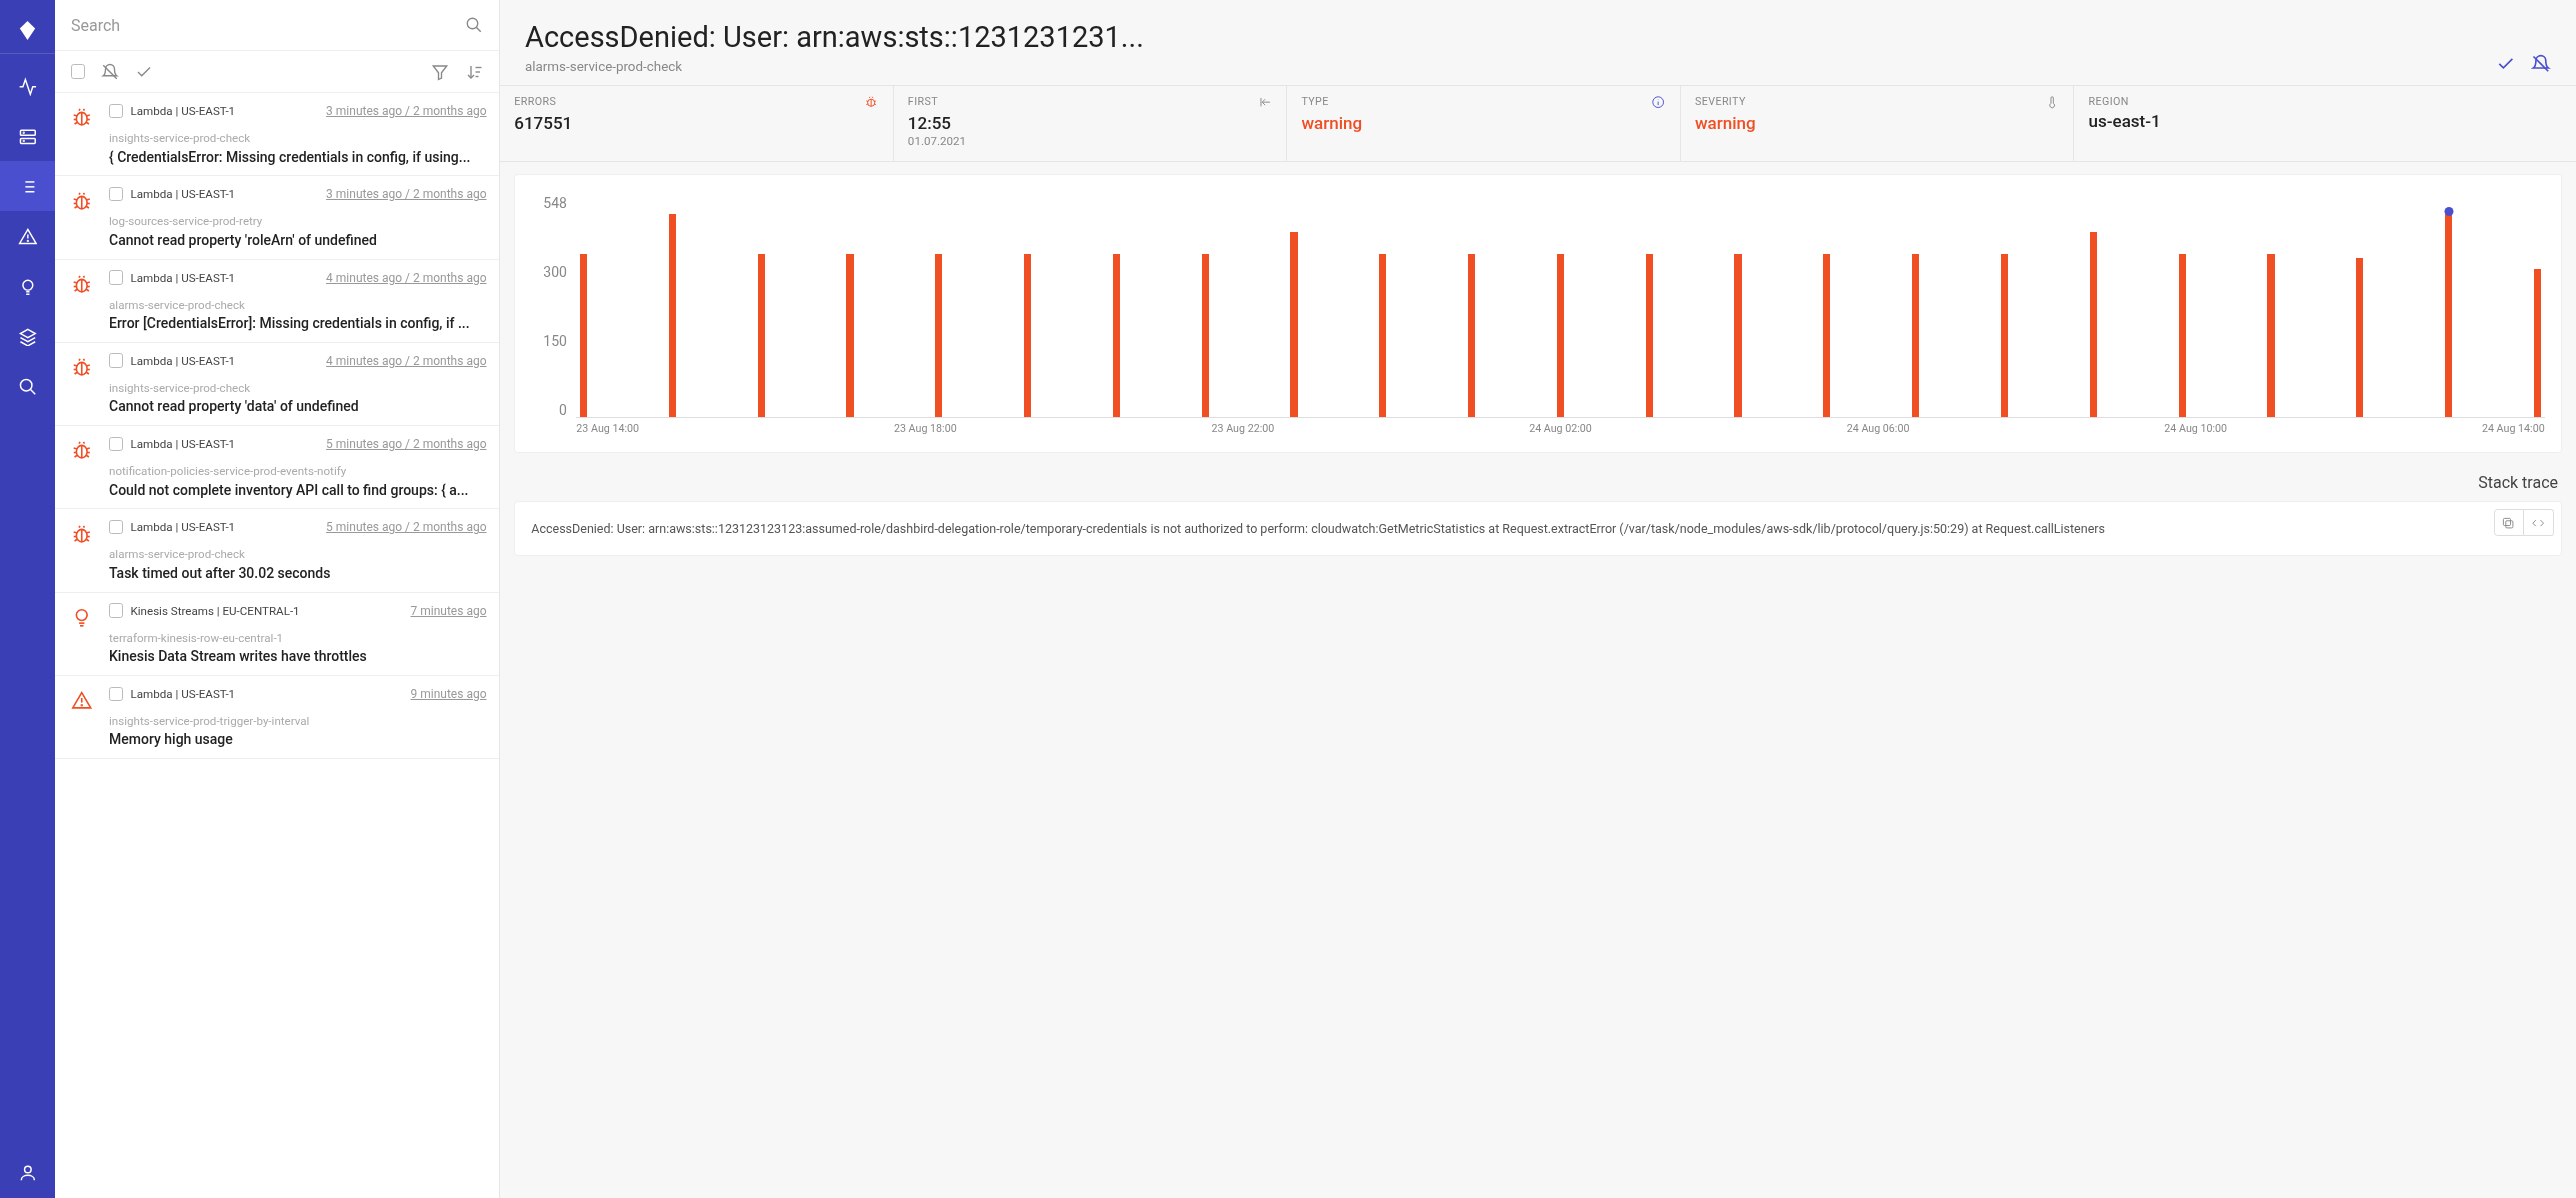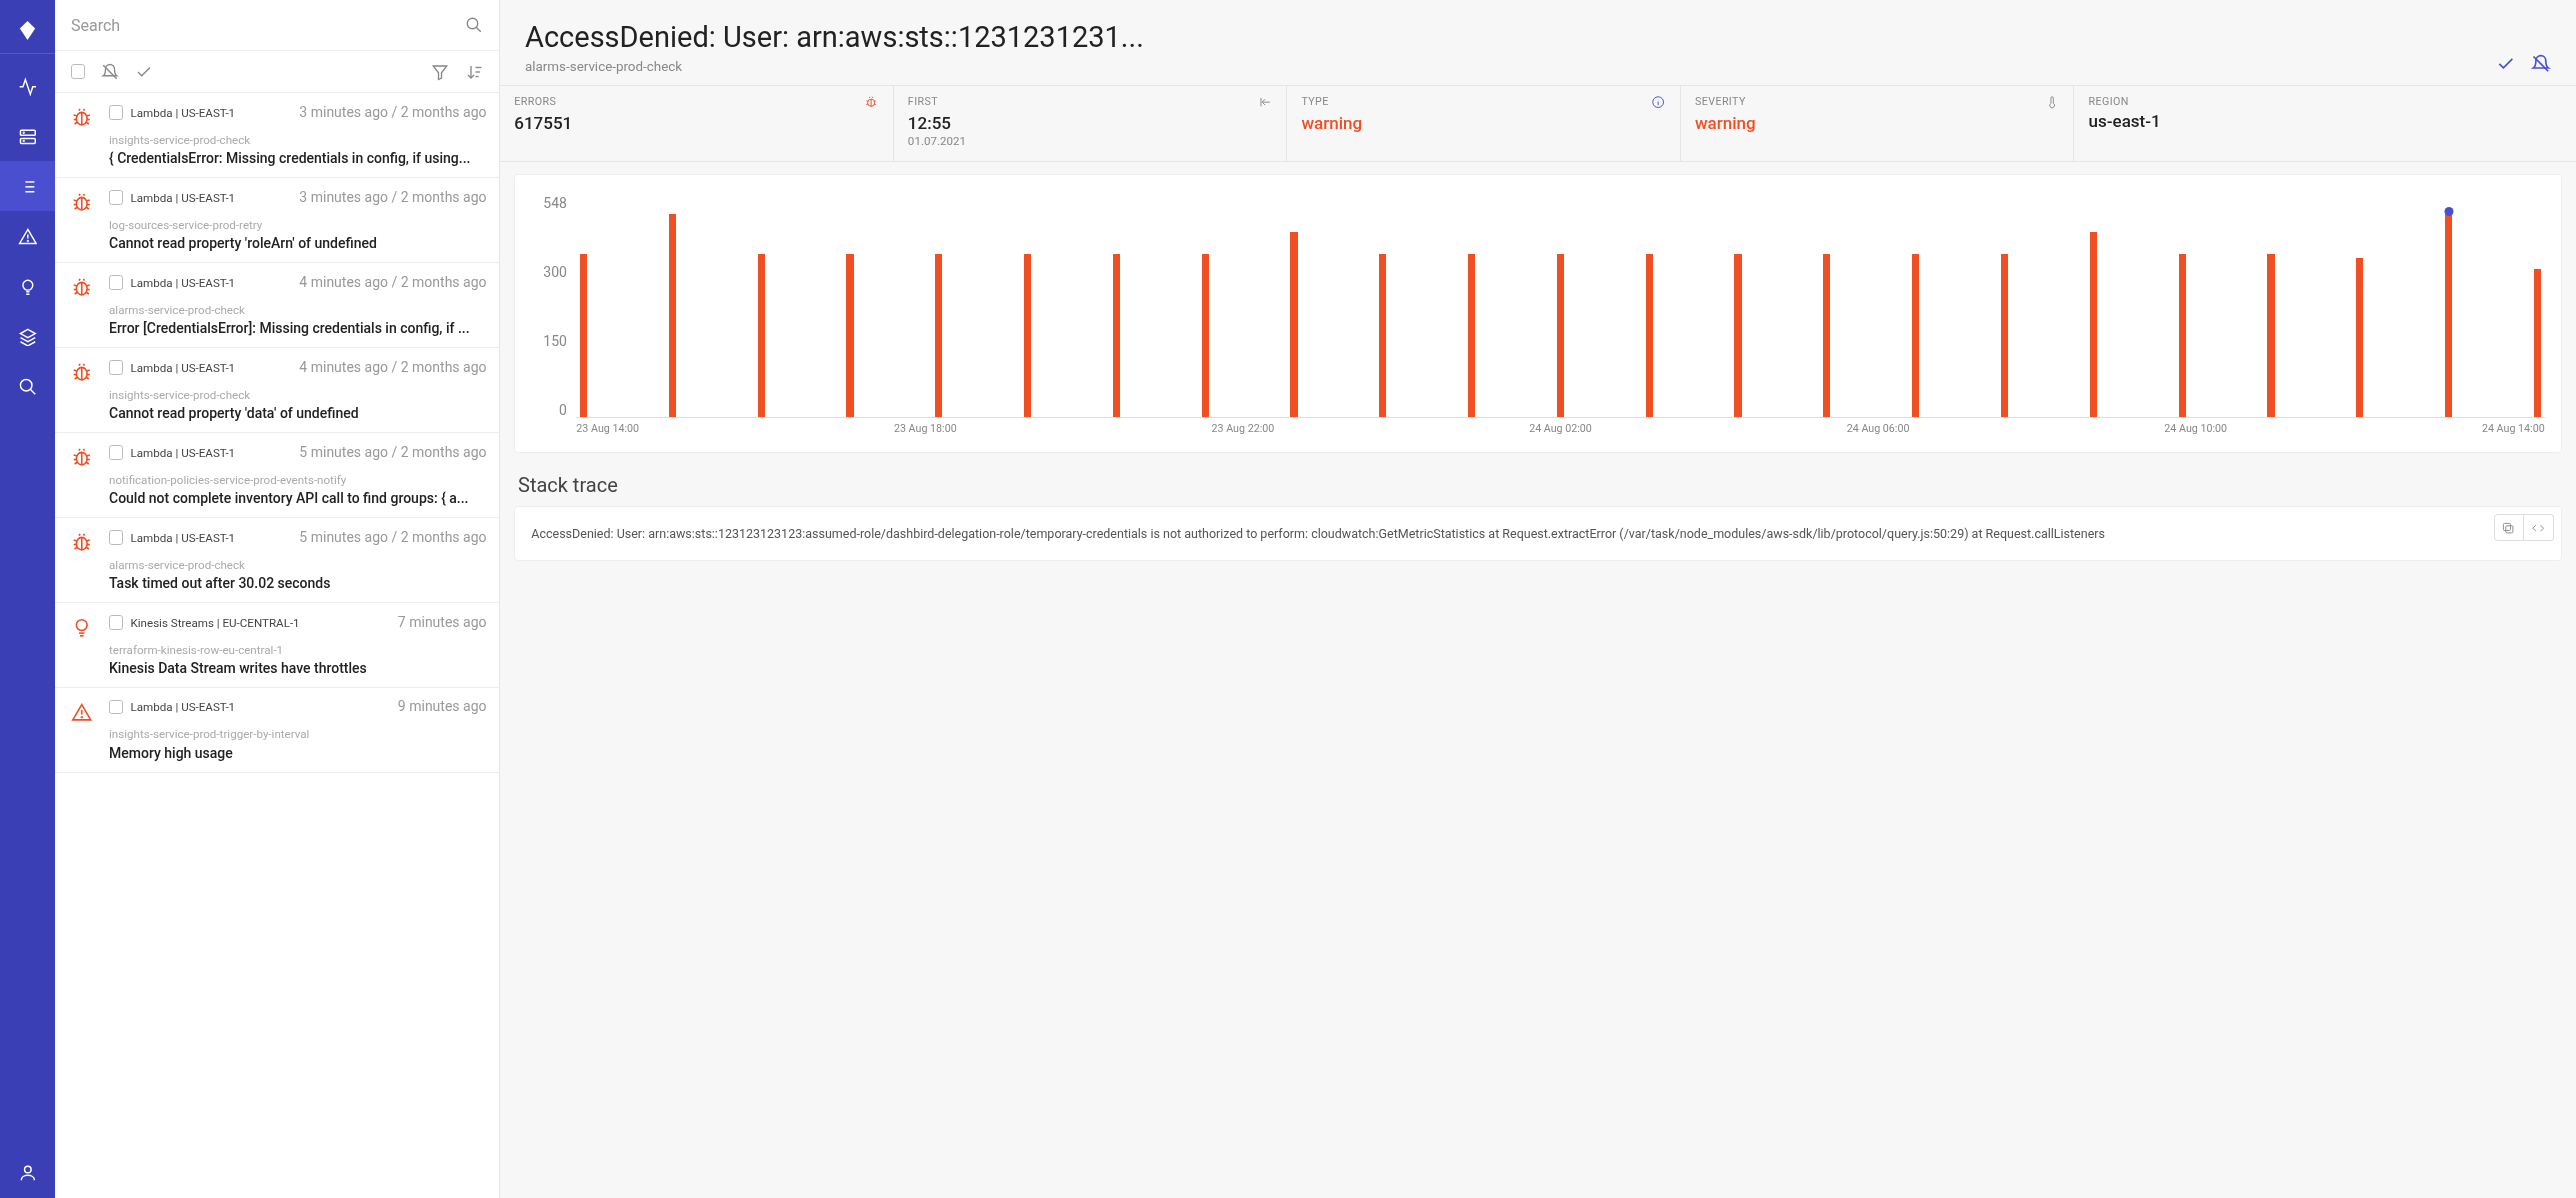--- a/index.html
+++ b/index.html
@@ -19,21 +19,21 @@
 .toolbar .spacer { flex:1; }
 .toolbar svg, .search-row svg { stroke:#888; }
 .chk { width:14.3px; height:14.3px; border:1.3px solid #bbb; border-radius:2.7px; display:inline-block; }
 .items { flex:1; overflow-y:auto; }
 .item { display:flex; padding:10.7px 12.5px 10.7px 9px; border-bottom:0.9px solid #eee; gap:9px; }
 .item-left { width:36px; display:flex; flex-direction:column; align-items:center; gap:9px; padding-top:3.6px; }
 .item-body { flex:1; min-width:0; }
 .item-head { display:flex; align-items:flex-end; gap:7.2px; }
 .item-chk { width:14.3px; height:14.3px; border:1.3px solid #bbb; border-radius:2.7px; flex-shrink:0; }
 .item-svc { font-size:11.6px; color:#444; }
-.item-time { font-size:14px; color:#999; margin-left:auto; white-space:nowrap; }
+.item-time { font-size:12px; color:#999; margin-left:auto; white-space:nowrap;text-decoration:underline; }
 .item-sub { font-size:11.6px; color:#aaa; margin-top:13px; }
 .item-title { font-size:14px; color:#222; font-weight:500; margin-top:3.6px; white-space:nowrap; overflow:hidden; text-overflow:ellipsis; }
 .bug-icon { stroke:#f04e23; }
 .bulb-icon { stroke:#f04e23; }
 .tri-icon { stroke:#f04e23; }
 .detail { flex:1; min-width:0; display:flex; flex-direction:column; background:#f7f7f8; overflow-y:auto; }
 .detail-head { padding:19.7px 25px 10.7px; display:flex; align-items:flex-end; gap:10.7px; }
 .detail-head .titles { flex:1; min-width:0; }
 .detail-title { font-size:29px; font-weight:400; color:#222; white-space:nowrap; overflow:hidden; text-overflow:ellipsis; }
 .detail-sub { font-size:13.4px; color:#888; margin-top:5.4px; }
@@ -54,21 +54,21 @@
 .chart-legend .lg-txt { color:#4a4fd0; }
 .chart-range { margin-left:auto; color:#4a4fd0; font-size:11.6px; display:flex; align-items:center; gap:5.4px; }
 .chart-range svg { stroke:#888; }
 .chart { position:relative; height:250px; margin-top:9px; }
 .chart-y { position:absolute; left:0; top:0; bottom:27px; width:41px; display:flex; flex-direction:column; justify-content:space-between; text-align:right; font-size:14px; color:#888; padding-right:5.4px; }
 .chart-plot { position:absolute; left:45px; right:0; top:0; bottom:27px; border-bottom:0.9px solid #ddd; display:flex; align-items:flex-end; justify-content:space-between; padding:0 3.6px; }
 .bar { width:7.2px; background:#f04e23; position:relative; }
 .dot { position:absolute; top:-7.2px; left:50%; transform:translateX(-50%); width:9px; height:9px; border-radius:50%; background:#4a4fd0; }
 .chart-x { position:absolute; left:45px; right:0; bottom:0; height:23px; display:flex; justify-content:space-between; font-size:10.7px; color:#888; }
 .chart-x span { white-space:nowrap; }
-.stack-title { font-size:20px; color:#444; margin:19.7px 18px 9px; }
+.stack-title { font-size:16px; color:#444; margin:19.7px 18px 9px;text-align:right; }
 .stack-box { margin:0 14.3px 18px; background:#fff; border:0.9px solid #eee; border-radius:3.6px; position:relative; padding:16px 54px 16px 16px; font-family:"SFMono-Regular",Consolas,monospace; font-size:12.5px; color:#555; line-height:1.7; word-break:break-all; }
 .stack-actions { position:absolute; top:7.2px; right:7.2px; display:flex; }
 .stack-actions .btn { width:30px; height:27px; border:0.9px solid #ddd; display:flex; align-items:center; justify-content:center; background:#fff; }
 .stack-actions .btn:first-child { border-radius:3.6px 0 0 3.6px; }
 .stack-actions .btn:last-child { border-radius:0 3.6px 3.6px 0; border-left:none; }
 .stack-actions svg { stroke:#888; }
 .mini-icon { stroke:#888; }
 .info-icon { stroke:#4a4fd0; }
 </style>
 </head>

